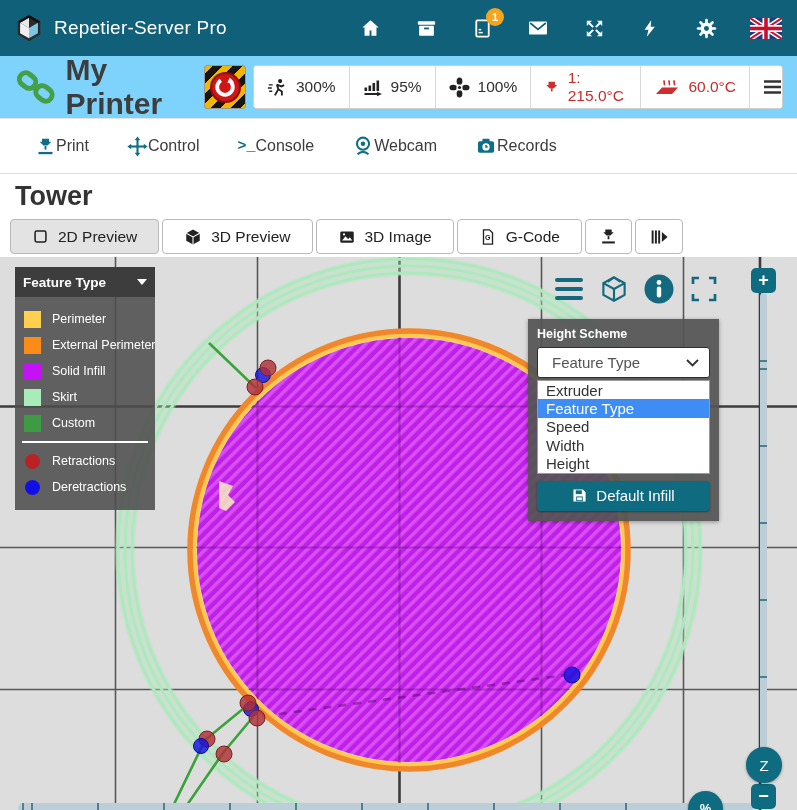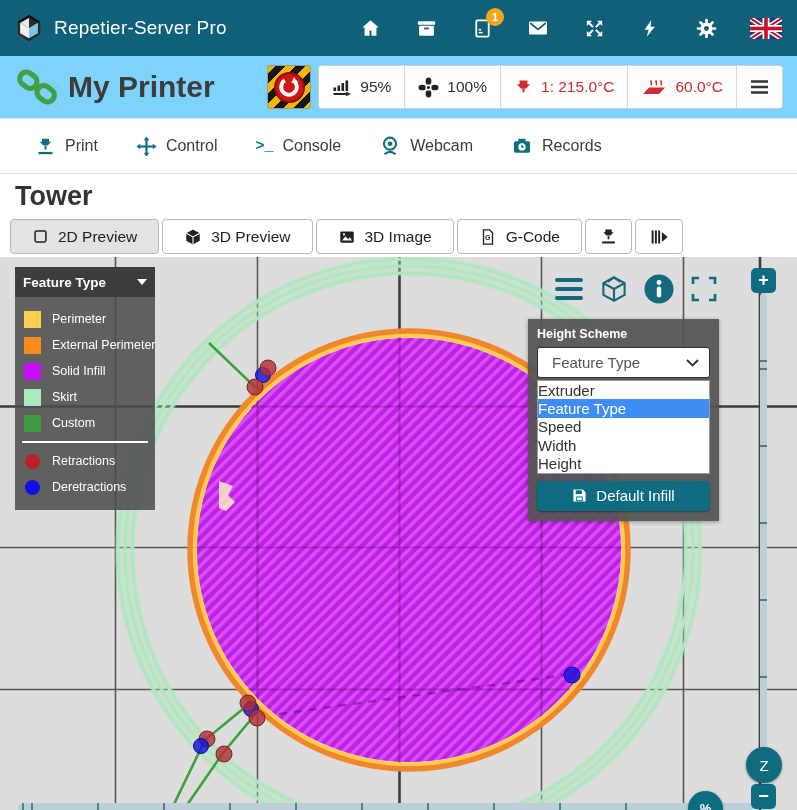--- a/index.html
+++ b/index.html
@@ -28,21 +28,21 @@
   .estop-core { width:31px; height:31px; border-radius:50%; background:#cf1616; border:2.5px solid #8e0f0f;
     display:flex; align-items:center; justify-content:center; }
   .ctl-group { display:flex; height:44px; background:#fff; border:1px solid #cfcfcf; border-radius:4px; overflow:hidden; }
   .ctl { display:flex; align-items:center; gap:8px; padding:0 13px; font-size:15.5px; color:#2f2f2f;
     border-left:1px solid #d9d9d9; cursor:pointer; background:#fff; }
   .ctl:first-child { border-left:none; }
   .ctl.temp { color:#cc2b2b; }
 
   
   .tabs-row { height:55px; border-bottom:1px solid #e0e0e0; display:flex; align-items:center; gap:38px; padding:0 0 0 35px; }
-  .tab { display:flex; align-items:center; gap:9px; font-size:16px; color:#3c3c3c; cursor:pointer; }
+  .tab { display:flex; align-items:center; font-size:16px; color:#3c3c3c; cursor:pointer; }
   .console-glyph { font-family:"Liberation Mono",monospace; font-weight:bold; color:#0e6e84; font-size:15px; }
 
   
   .page-title { font-size:27px; font-weight:bold; color:#333; margin:7px 0 7px 15px; }
   .view-row { display:flex; gap:3px; margin:0 0 3px 10px; height:35px; }
   .vbtn { display:flex; align-items:center; gap:9px; padding:0 21px; background:#fff; border:1px solid #b9b9b9;
     border-radius:4px; font-size:15.5px; color:#222; cursor:pointer; }
   .vbtn.active { background:#e3e3e3; }
   .vbtn.icon-only { padding:0 13px; }
 
@@ -67,21 +67,21 @@
   .cv-tb { width:34px; height:34px; display:flex; align-items:center; justify-content:center; cursor:pointer; }
 
   
   .cs-panel { position:absolute; left:528px; top:62px; width:191px; background:rgba(84,84,84,.93);
     padding:8px 9px 10px 9px; z-index:6; box-shadow:0 1px 4px rgba(0,0,0,.35); }
   .cs-label { color:#fff; font-size:12.5px; font-weight:bold; margin-bottom:6px; }
   .cs-select { height:31px; background:#fff; border:1px solid #2e2e2e; border-radius:3px;
     display:flex; align-items:center; padding:0 10px 0 14px; font-size:15px; color:#555; cursor:pointer; }
   .cs-select .sel-txt { flex:1; }
   .cs-list { background:#fff; border:1px solid #9a9a9a; margin-top:2px; }
-  .cs-opt { height:18.4px; display:flex; align-items:center; font-size:15px; color:#333; cursor:pointer; }
+  .cs-opt { height:18.4px; display:flex; align-items:center; padding-left:8px; font-size:15px; color:#333; cursor:pointer; }
   .cs-opt.selected { background:#3d8df5; color:#fff; }
   .cs-btn { margin-top:7px; height:30px; background:#0e6b80; border-radius:4px; color:#fff; font-size:15px;
     display:flex; align-items:center; justify-content:center; gap:9px; cursor:pointer; box-shadow:0 1px 2px rgba(0,0,0,.4); }
 
   
   .vtrack { position:absolute; left:760px; top:36px; width:7px; height:470px; background:#bccfd8; border-radius:4px; z-index:3;
     background-image:repeating-linear-gradient(180deg,#4d7f8f 0 2px,transparent 2px 77px); background-position:0 75px; cursor:pointer; }
   .htrack { position:absolute; left:18px; top:546px; width:735px; height:10px; background:#bccfd8; border-radius:6px; z-index:3;
     background-image:repeating-linear-gradient(90deg,#54808e 0 2px,transparent 2px 66px); background-position:13px 0; cursor:pointer; }
   .sq-btn { position:absolute; width:25px; height:25px; border-radius:5px; background:#0e6b80; color:#fff;
@@ -191,20 +191,32 @@
   <div class="estop">
     <div class="estop-core">
       <svg width="22" height="22" viewBox="0 0 24 24">
         <path d="M 16.5 4.8 A 8.5 8.5 0 1 1 7.5 4.8" fill="none" stroke="#fff" stroke-width="4.2"></path>
         <polygon points="17.2,1.5 22,6.8 14.5,7.6" fill="#fff"></polygon>
       </svg>
     </div>
   </div>
 
   <div class="ctl-group">
+    <div class="ctl">
+      <svg width="21" height="21" viewBox="0 0 24 24">
+        <circle cx="15" cy="4.6" r="2.4" fill="#222"></circle>
+        <path d="M9 21 13 14 11.2 8.6 M11.2 8.6 16.4 10.8 19.6 9.3 M13 14 17 16.5 17 21" fill="none" stroke="#222" stroke-width="2.1"></path>
+        <g stroke="#222" stroke-width="1.7">
+            <line x1="2" y1="9" x2="6.5" y2="9"></line>
+            <line x1="1" y1="12.6" x2="5.5" y2="12.6"></line>
+            <line x1="2.5" y1="16.2" x2="6" y2="16.2"></line>
+          </g>
+      </svg>
+      <span>300%</span>
+    </div>
     <div class="ctl">
       <svg width="20" height="20" viewBox="0 0 20 20">
         <g fill="#222">
             <rect x="1.5" y="10.5" width="2.6" height="3.5"></rect>
             <rect x="5.5" y="8.5" width="2.6" height="5.5"></rect>
             <rect x="9.5" y="6" width="2.6" height="8"></rect>
             <rect x="13.5" y="3.5" width="2.6" height="10.5"></rect>
           </g>
         <path d="M1.5 17 H15" stroke="#222" stroke-width="2"></path>
           <polygon points="14,14.7 19,17 14,19.3" fill="#222"></polygon>

